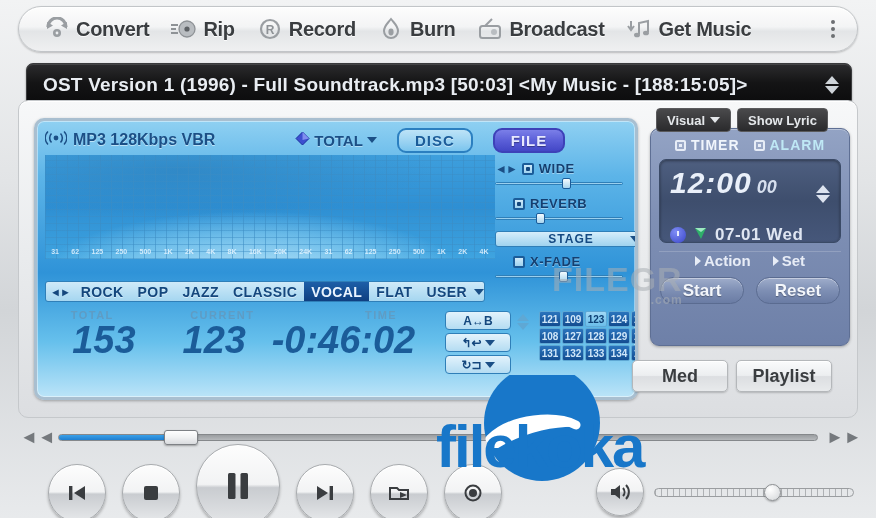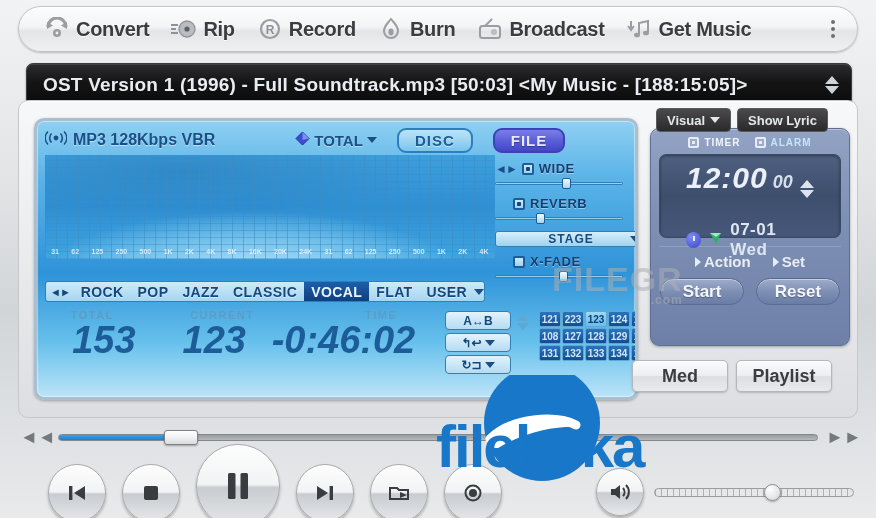--- a/index.html
+++ b/index.html
@@ -234,42 +234,42 @@
     border-radius: 9px;
     background: linear-gradient(180deg,#93a3c4 0%,#7f90b5 40%,#6e80a8 100%);
     border: 1px solid #5e6f94;
     box-shadow: inset 0 1px 0 rgba(255,255,255,.35), 0 1px 3px rgba(0,0,0,.3);
     padding: 8px;
   }
   .ta-row { display: flex; gap: 14px; justify-content: center; align-items: center; margin-bottom: 6px; }
   .ta-item { display: flex; align-items: center; gap: 5px; cursor: pointer; }
   .ta-box { width: 11px; height: 11px; border: 2px solid #e7edf7; border-radius: 2px; background: rgba(255,255,255,.12); position:relative;}
   .ta-box::after { content:''; position:absolute; left:2px; top:2px; width:3px; height:3px; background:#e7edf7; }
-  .ta-lab { font-size: 10px; font-weight: bold; letter-spacing: 1px; color: #f0f5fc; }
+  .ta-lab { font-size: 14px; font-weight: bold; letter-spacing: 1px; color: #f0f5fc; }
   .ta-lab.alarm { color: #bfe8f5; }
   .clock-lcd {
     height: 84px; border-radius: 7px;
     background: linear-gradient(180deg,#4e5f80 0%,#3e4e6d 50%,#46577a 100%);
     border: 1px solid #3a4a66; box-shadow: inset 0 1px 3px rgba(0,0,0,.4);
-    padding: 6px 26px;
+    padding: 6px 10px;
   }
   .clk-time { display: flex; align-items: baseline; gap: 5px; }
   .clk-hh { font-size: 30px; font-style: italic; font-weight: bold; color: #eaf0fa; letter-spacing:1px;}
   .clk-ss { font-size: 18px; font-style: italic; font-weight: bold; color: #d6dfee; }
   .clk-spin { margin-left: auto; display: flex; flex-direction: column; gap: 2px; cursor:pointer;}
   .clk-spin .ar { width:0;height:0;border-left:7px solid transparent;border-right:7px solid transparent;}
   .clk-spin .up { border-bottom:8px solid #dde4f0;}
   .clk-spin .dn { border-top:8px solid #dde4f0;}
   .clk-date { display: flex; align-items: center; gap: 7px; margin-top: 22px; }
   .clk-dot { width:16px;height:16px;border-radius:50%;background:radial-gradient(circle at 35% 30%,#7e8cf5,#3a46c9);position:relative;}
   .clk-dot::after{content:'';position:absolute;left:7px;top:4px;width:2px;height:5px;background:#e8ecff;}
   .clk-datetxt { font-size: 17px; color: #dfe6f2; font-weight: bold; letter-spacing:.5px;}
   .as-row {
     display: flex; justify-content: center; gap: 22px; margin-top: 8px;
-    border-top: 1px solid rgba(255,255,255,.18); padding-top: 6px;
+    border-top: 1px solid rgba(255,255,255,.18); 
   }
   .as-btn { display: flex; align-items: center; gap: 3px; font-size: 15px; font-weight: bold; color: #e7ecf6; cursor: pointer; }
   .as-btn .tri { width:0;height:0;border-top:5px solid transparent;border-bottom:5px solid transparent;border-left:6px solid #e7ecf6;}
   .sr-row { display: flex; justify-content: center; gap: 12px; margin-top: 8px; }
   .sr-btn {
     width: 84px; height: 27px; border-radius: 14px;
     background: linear-gradient(180deg,#9fadcb 0%,#7e8fb4 50%,#6a7ca4 100%);
     border: 1px solid #5a6b90; box-shadow: inset 0 1px 0 rgba(255,255,255,.4);
     display: flex; align-items: center; justify-content: center;
     font-size: 17px; font-weight: bold; color: #f3f6fb; cursor: pointer;
@@ -592,21 +592,21 @@
       </div>
     </div>
 
     <div class="spin-v">
       <span class="ar up"></span>
       <span class="ar dn"></span>
     </div>
 
     <div class="tracks">
       <span class="trk">121</span>
-      <span class="trk">223</span>
+      <span class="trk">109</span>
       <span class="trk cur">123</span>
       <span class="trk">124</span>
       <span class="trk">125</span>
       <span class="trk">108</span>
       <span class="trk">127</span>
       <span class="trk">128</span>
       <span class="trk">129</span>
       <span class="trk">130</span>
       <span class="trk">131</span>
       <span class="trk">132</span>

